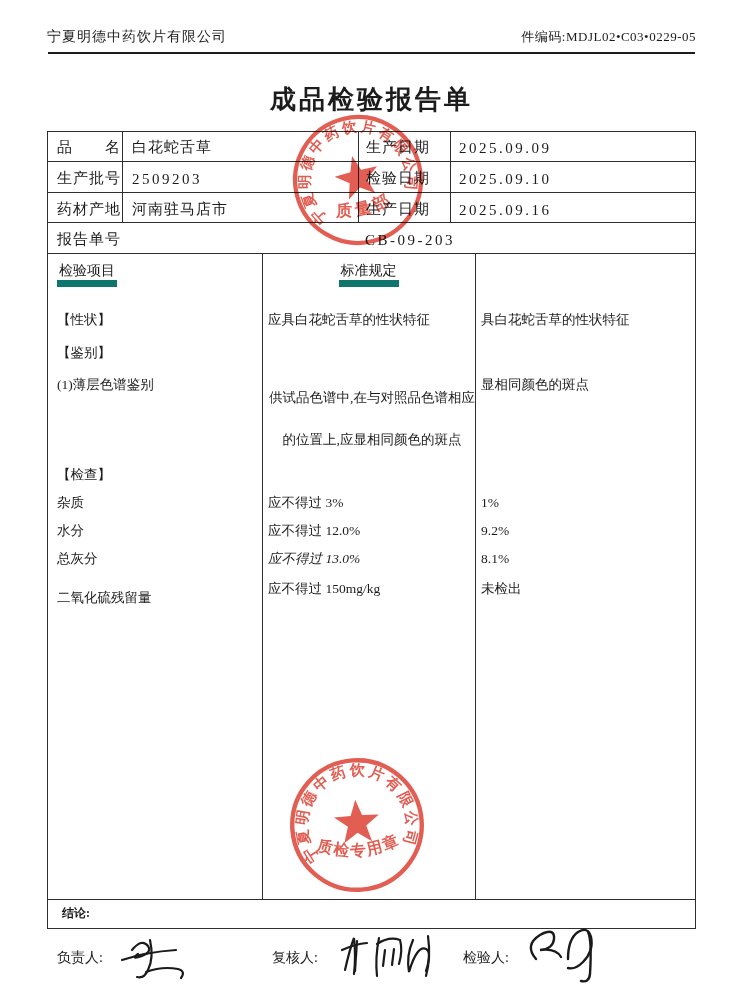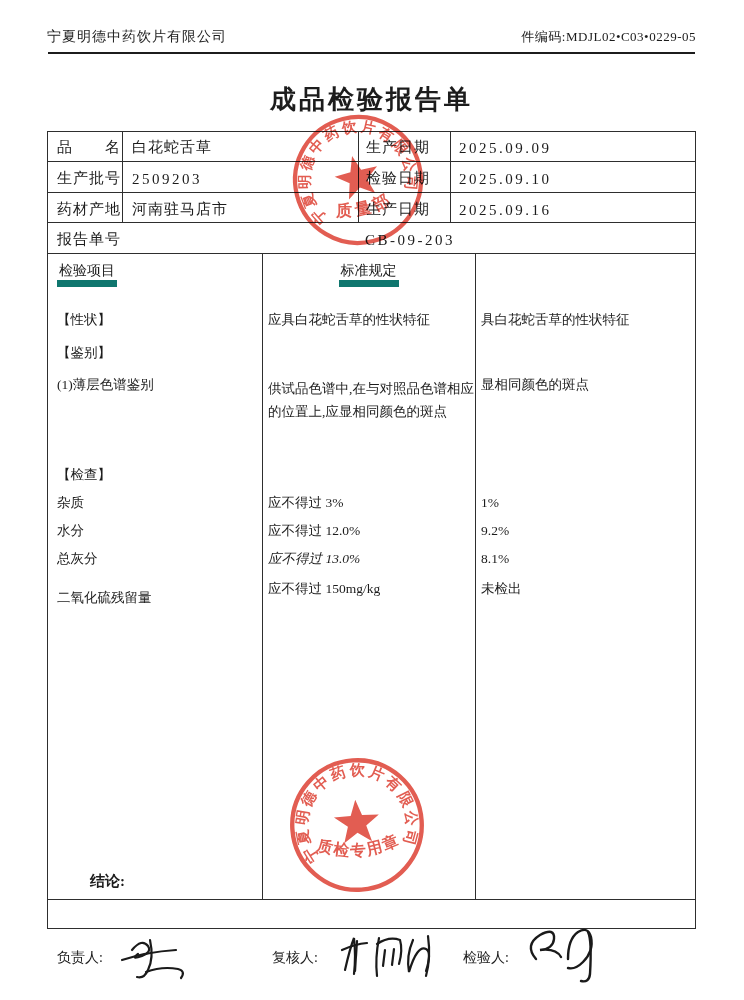--- a/index.html
+++ b/index.html
@@ -13,21 +13,21 @@
   .info-val{font-size:15px;letter-spacing:1px;}
   .num{letter-spacing:2.5px;}
   .hline{position:absolute;height:1px;background:#2e2e2e;}
   .vline{position:absolute;width:1px;background:#2e2e2e;}
   .company{left:47px;top:28px;font-size:14px;letter-spacing:1px;}
   .doccode{right:48px;top:29px;font-size:13px;letter-spacing:0.5px;}
   .headrule{left:48px;top:52px;width:647px;height:2px;background:#1c1c1c;position:absolute;}
   .title{position:absolute;left:47px;top:82px;width:649px;text-align:center;
          font-size:26px;font-weight:bold;letter-spacing:3px;}
   .colhead{font-weight:normal;border-bottom:7px solid #0f766e;padding:0 2px 2px 2px;}
-  .wrapcell{white-space:normal;width:208px;line-height:23px;}
+  .wrapcell{white-space:normal;width:208px;line-height:42px;text-align:center;}
   .concl-label{font-weight:bold;}
   .stamp{position:absolute;opacity:0.82;mix-blend-mode:multiply;pointer-events:none;}
   .stamp-top{left:290px;top:112px;transform:rotate(-14deg);}
   .stamp-bottom{left:287px;top:755px;transform:rotate(-4deg);}
   .sig{position:absolute;}
   .siglabel{font-size:14px;}
 </style>
 </head>
 <body>
 
@@ -95,21 +95,21 @@
   <div class="t" style="left:481px;top:523px;">9.2%</div>
 
   <div class="t" style="left:57px;top:551px;">总灰分</div>
   <div class="t" style="left:268px;top:551px;font-style:italic;">应不得过 13.0%</div>
   <div class="t" style="left:481px;top:551px;">8.1%</div>
 
   <div class="t" style="left:57px;top:581px;margin-top:9px;">二氧化硫残留量</div>
   <div class="t" style="left:268px;top:581px;">应不得过 150mg/kg</div>
   <div class="t" style="left:481px;top:581px;">未检出</div>
 
-  <div class="t concl-label" style="left:62px;top:872px;font-size:15px;margin-left:28px;">结论:</div>
+  <div class="t concl-label" style="left:62px;top:906px;font-size:12px;">结论:</div>
 
   <div class="t siglabel" style="left:57px;top:949px;">负责人:</div>
   <div class="t siglabel" style="left:272px;top:949px;">复核人:</div>
   <div class="t siglabel" style="left:463px;top:949px;">检验人:</div>
 
   <svg class="sig" style="left:118px;top:932px;" width="80" height="52" viewBox="0 0 80 52">
     <g fill="none" stroke="#1a1a1a" stroke-width="2.2" stroke-linecap="round">
       <path d="M14,18 q10,-12 16,-4 q4,6 -6,10 q-12,4 -4,-2"></path>
       <path d="M4,28 q24,-8 54,-10"></path>
       <path d="M32,8 q4,18 -2,30 q-4,9 -11,7"></path>

